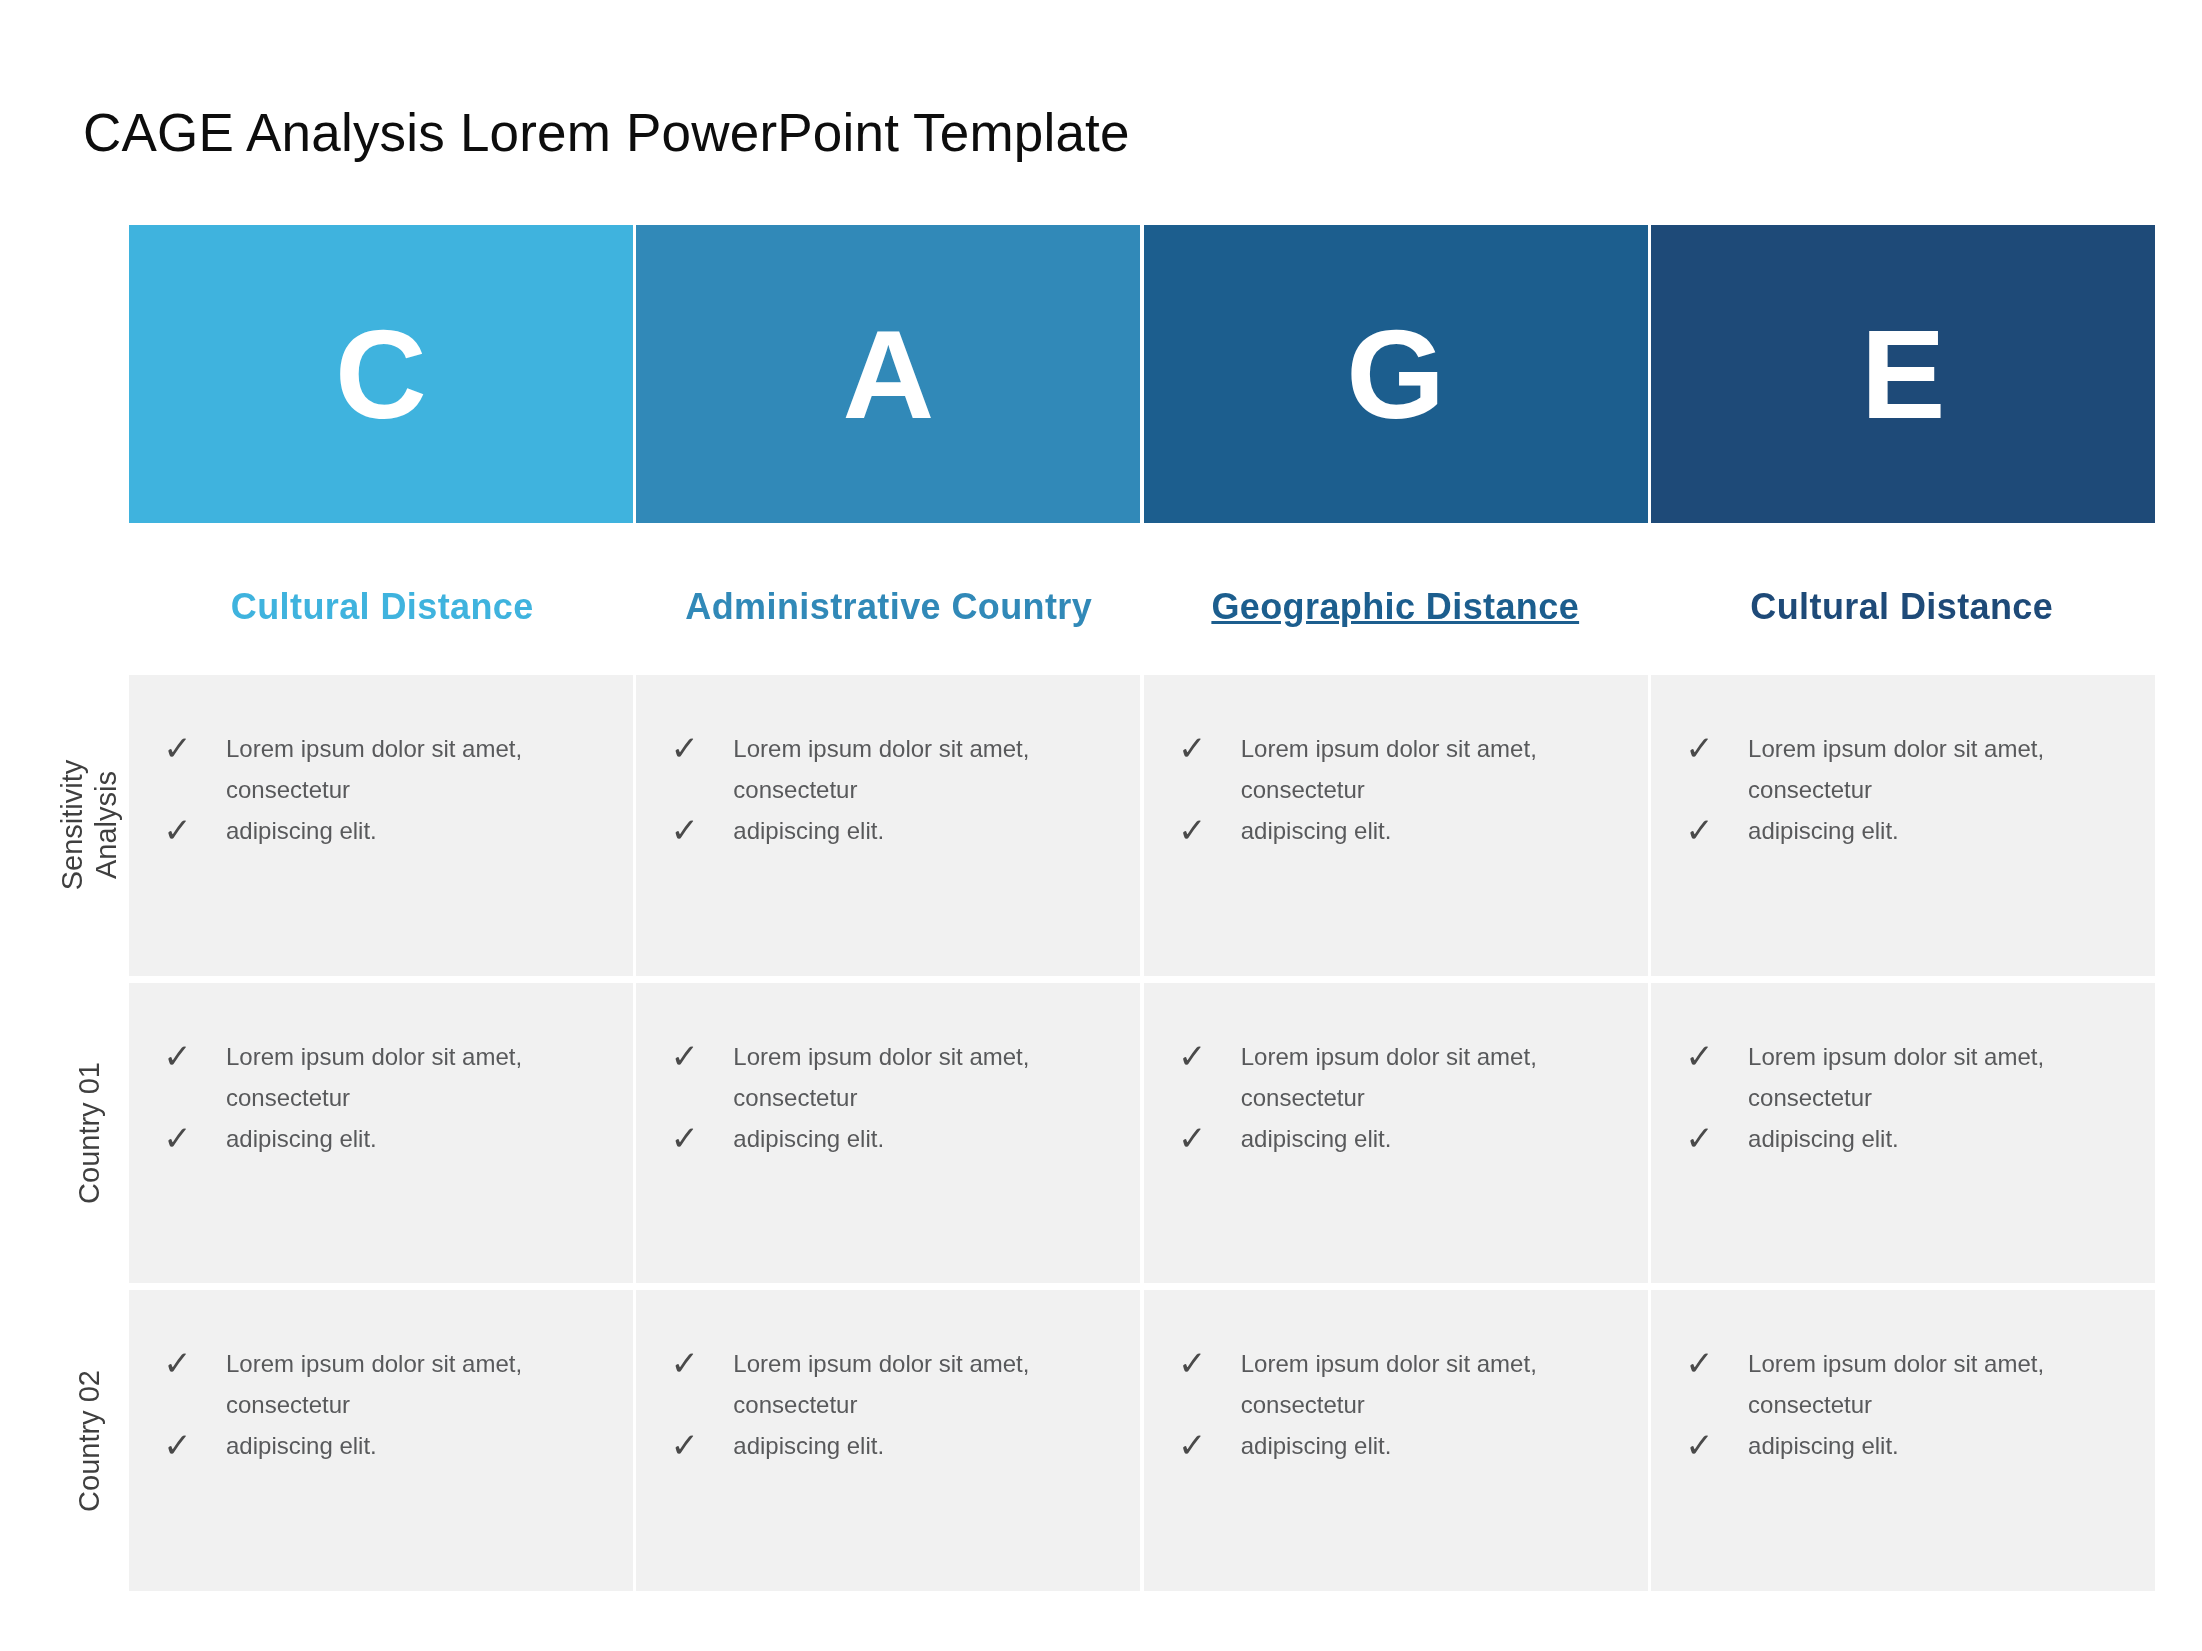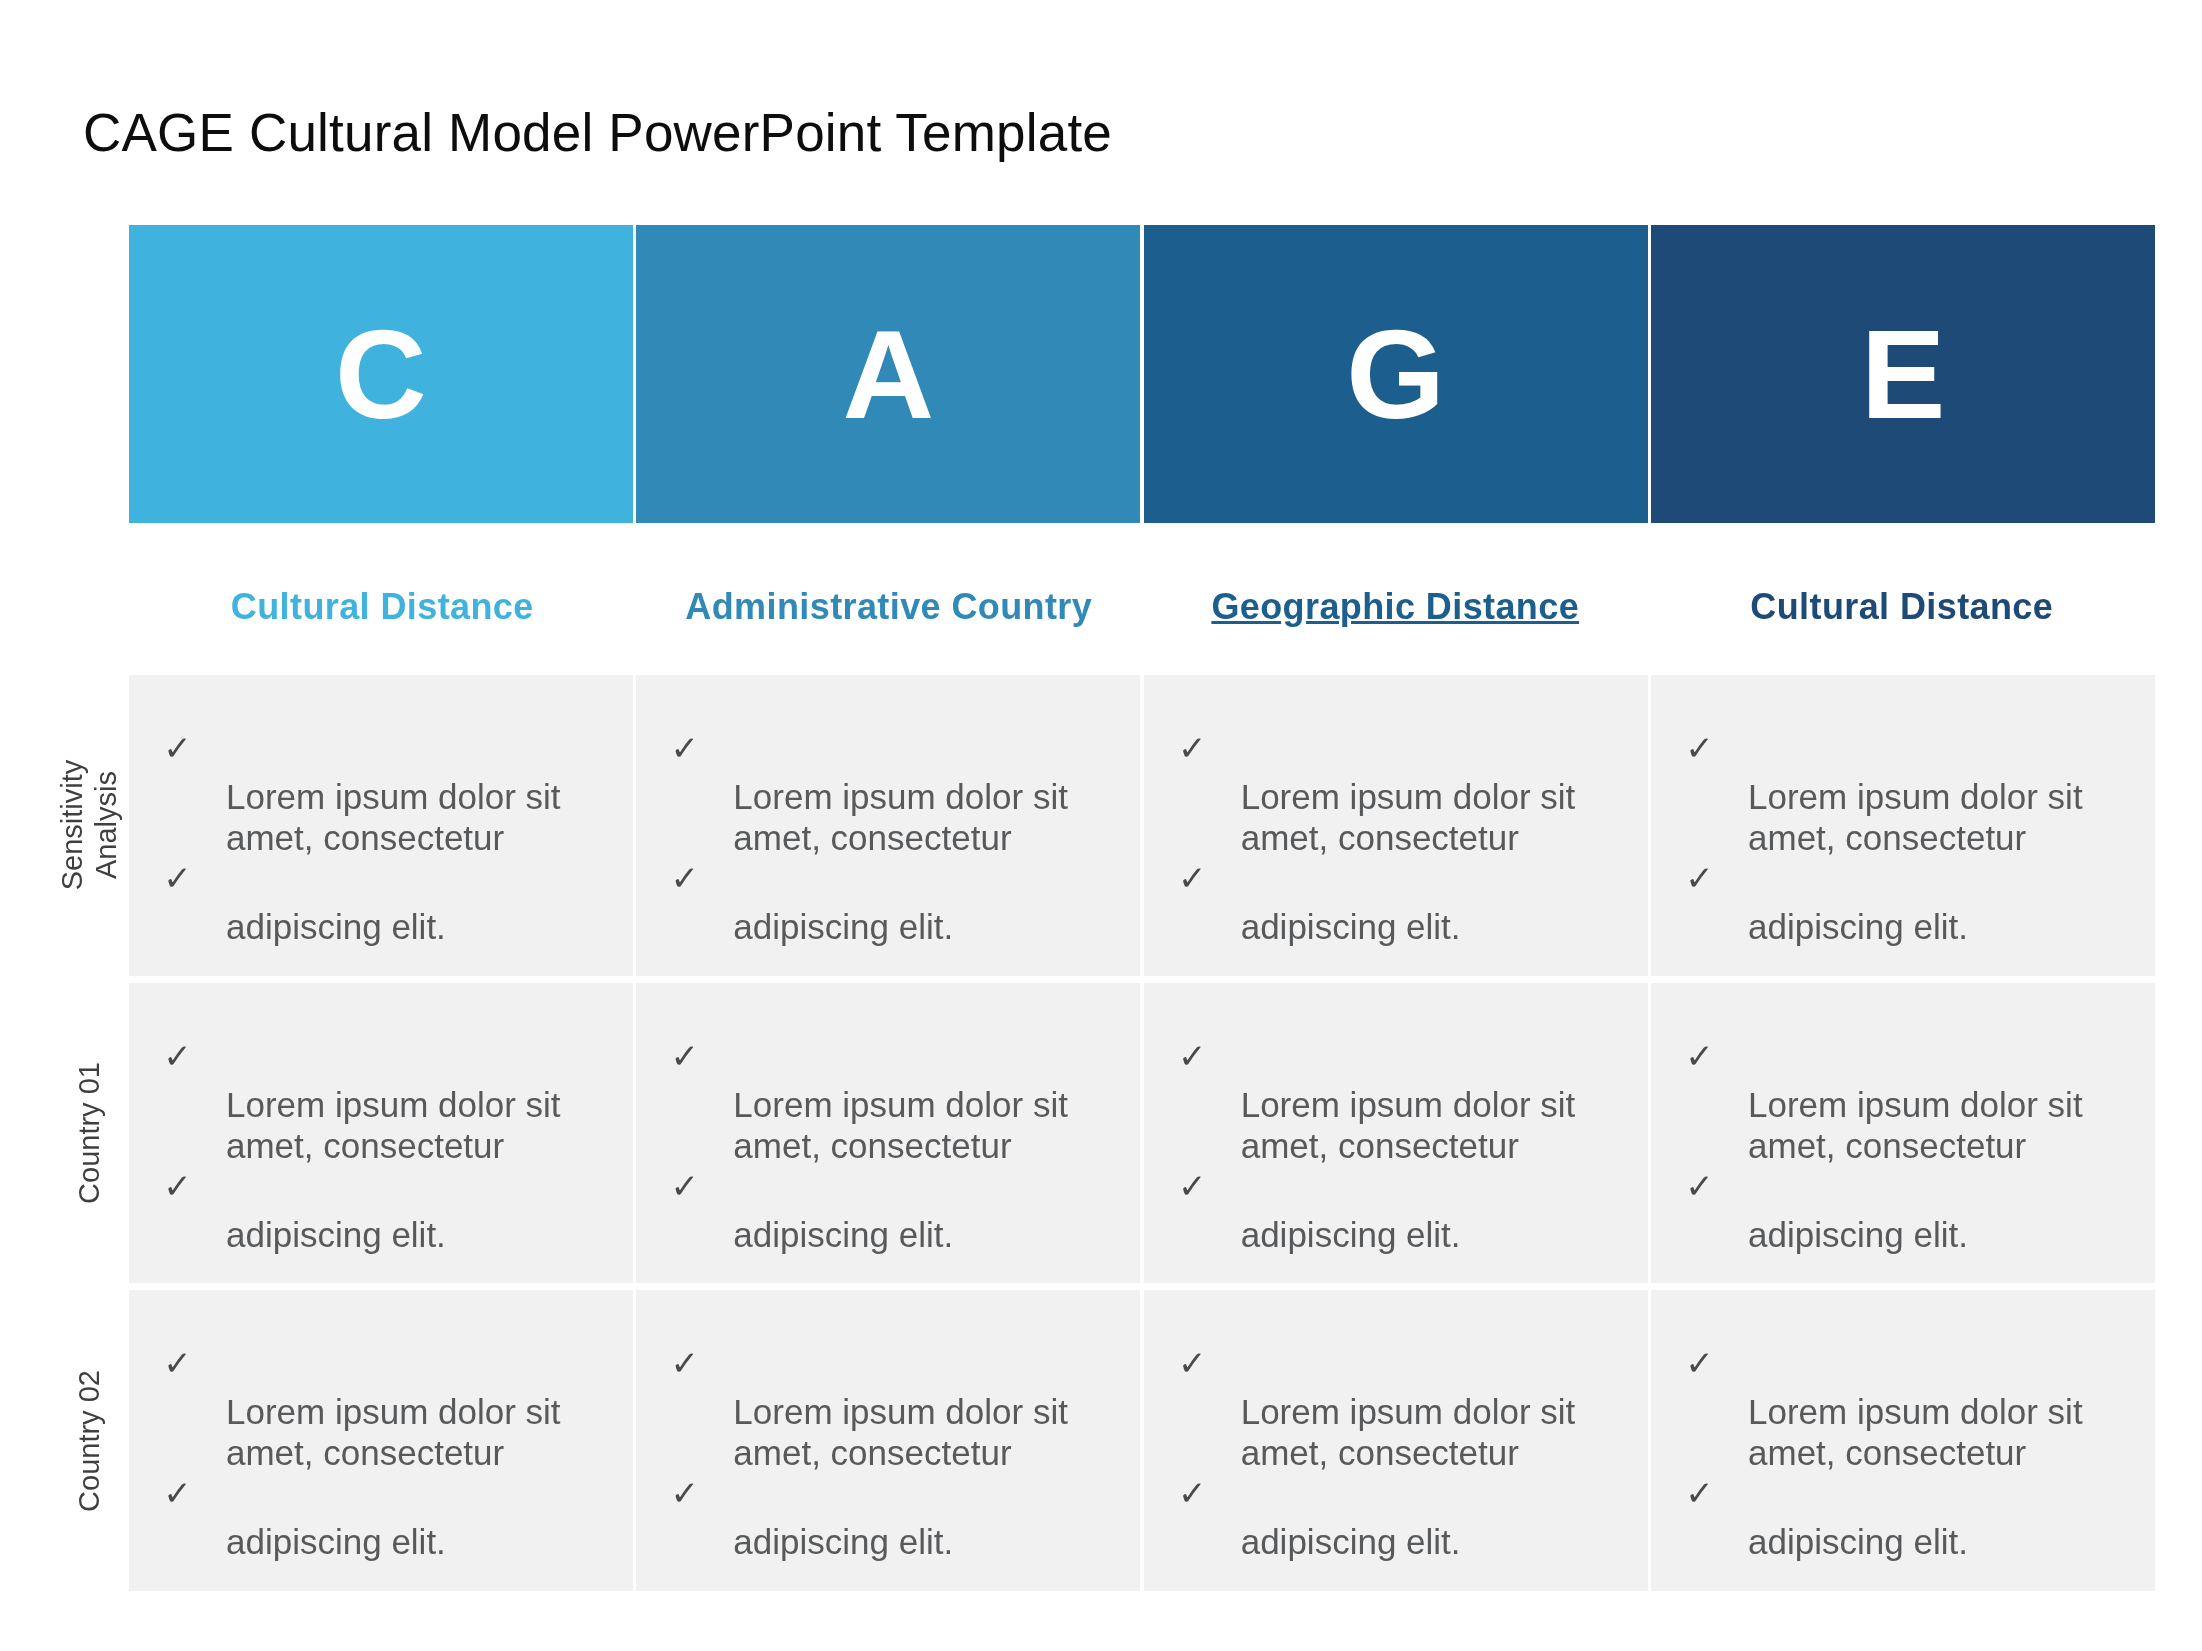--- a/index.html
+++ b/index.html
@@ -112,25 +112,24 @@
   .check-icon {
     flex: 0 0 auto;
     width: 29px;
     font-size: 34px;
     line-height: 41px;
     color: #4a4a4a;
     text-align: center;
     font-family: "DejaVu Sans", sans-serif;
   }
   .bullet-text {
-    font-size: 35px;
+    font-size: 24px;
     line-height: 41px;
     color: #58595b;
     max-width: 361px;
-    margin-top: 48px;
   }
 
   
   .row-label {
     position: absolute;
     left: -83px;
     top: 0;
     width: 100%;
     height: 100%;
     display: flex;
@@ -148,21 +147,21 @@
     color: #3f3f3f;
     width: 258px;
     margin-left: -86px;
   }
 </style>
 </head>
 <body>
 
 <div class="slide">
 
-  <div class="slide-title">CAGE Cultural Model PowerPoint Template</div>
+  <div class="slide-title">CAGE Analysis Lorem PowerPoint Template</div>
 
   <div class="letter-band">
       <div class="letter-box" style="background: rgb(63, 179, 222);">
         <span class="letter-glyph">C</span>
       </div>
       <div class="letter-box" style="background: rgb(49, 137, 184);">
         <span class="letter-glyph">A</span>
       </div>
       <div class="letter-box" style="background: rgb(28, 94, 142);">
         <span class="letter-glyph">G</span>

